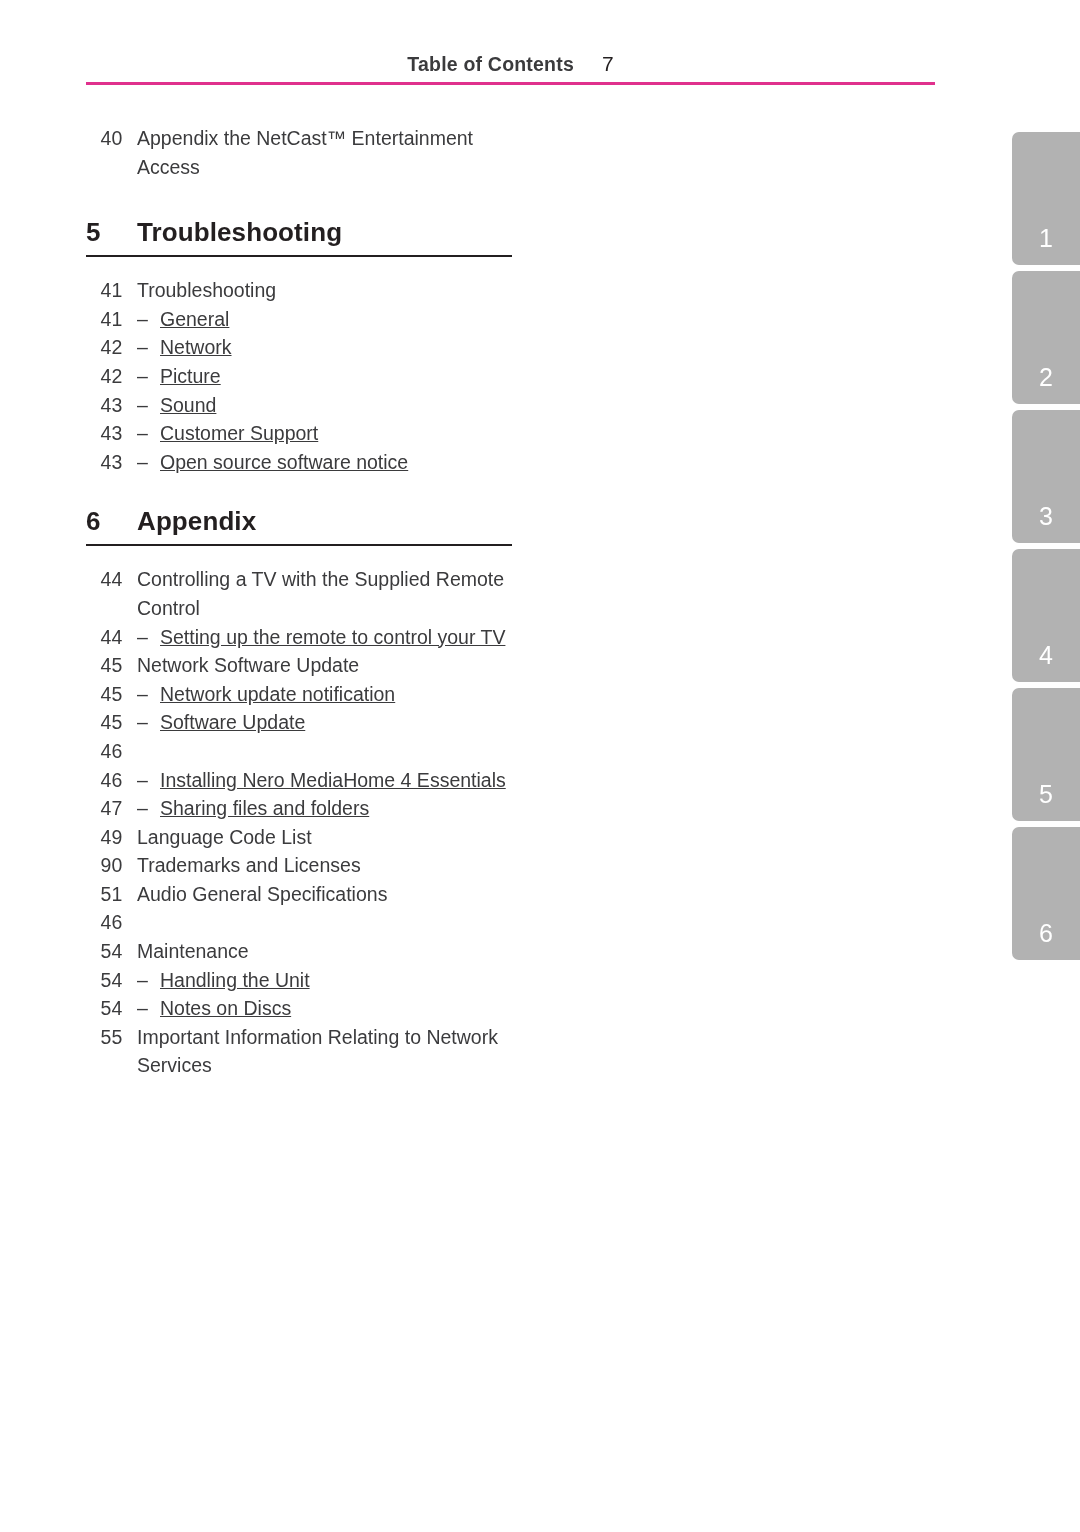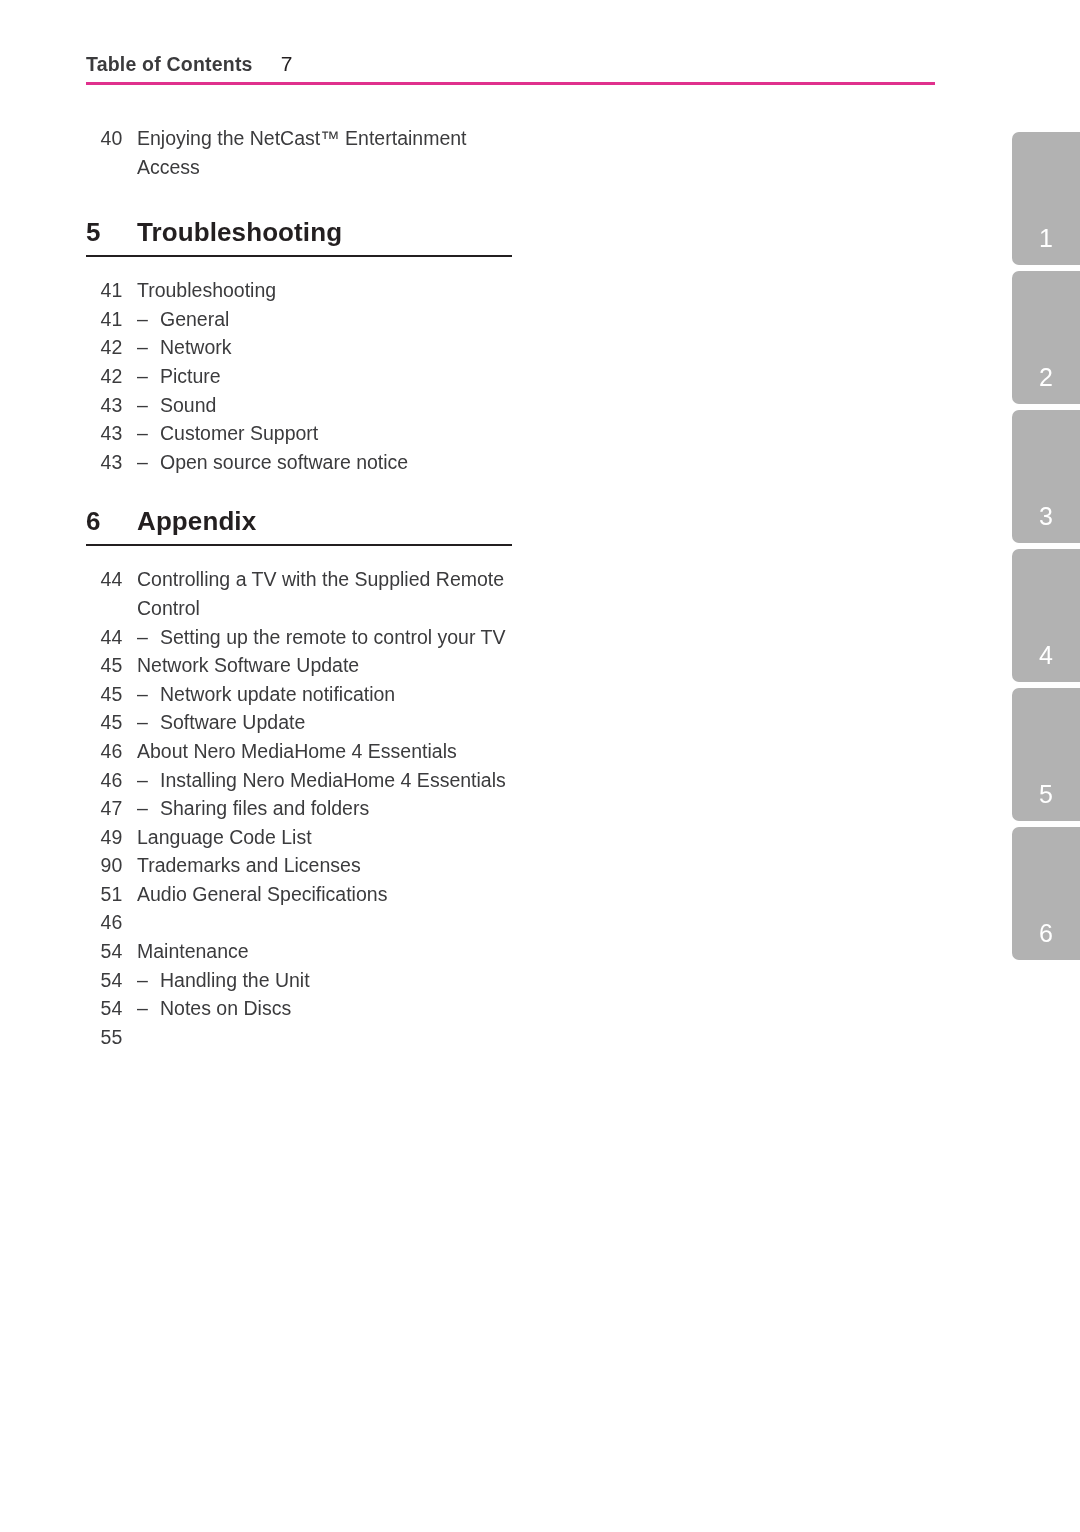--- a/index.html
+++ b/index.html
@@ -28,21 +28,21 @@
   .header {
     position: absolute;
     left: 86px;
     top: 52px;
     width: 849px;
     height: 34px;
   }
   .header-inner {
     display: flex;
     align-items: baseline;
-    justify-content: flex-start;
+    justify-content: center;
     height: 100%;
   }
   .header-title {
     font-size: 19.5px;
     font-weight: bold;
     color: #3b3b3d;
     letter-spacing: 0.2px;
     white-space: nowrap;
   }
   .header-page {
@@ -92,20 +92,21 @@
     display: flex;
     align-items: flex-start;
   }
   .toc-dash {
     flex: 0 0 23px;
     width: 23px;
     white-space: nowrap;
   }
   .toc-sub-label {
     flex: 1 1 auto;
+    text-decoration: underline;
   }
 
   
   .chapter {
     margin-top: 30px;
     margin-bottom: 10px;
   }
   .chapter.first { margin-top: 36px; }
   .chapter-row {
     display: flex;
@@ -171,21 +172,21 @@
       <span class="header-title">Table of Contents</span>
       <span class="header-page">7</span>
     </div>
   </div>
   <div class="header-rule"></div>
 
   <div class="column">
     <div id="toc-body">
         <div class="toc-entry">
           <span class="toc-page">40</span>
-          <span class="toc-text">Enjoying the NetCast™ Entertainment Access</span>
+          <span class="toc-text">Appendix the NetCast™ Entertainment Access</span>
         </div>
         <div class="chapter first">
           <div class="chapter-row">
             <span class="chapter-num">5</span>
             <span class="chapter-title">Troubleshooting</span>
           </div>
           <div class="chapter-rule"></div>
         </div>
         <div class="spacer-after-heading"></div>
         <div class="toc-entry">
@@ -266,21 +267,20 @@
         </div>
         <div class="toc-entry sub">
           <span class="toc-page">45</span>
           <span class="toc-text">
             <span class="toc-dash">–</span>
             <span class="toc-sub-label">Software Update</span>
           </span>
         </div>
         <div class="toc-entry">
           <span class="toc-page">46</span>
-          <span class="toc-text">About Nero MediaHome 4 Essentials</span>
         </div>
         <div class="toc-entry sub">
           <span class="toc-page">46</span>
           <span class="toc-text">
             <span class="toc-dash">–</span>
             <span class="toc-sub-label">Installing Nero MediaHome 4 Essentials</span>
           </span>
         </div>
         <div class="toc-entry sub">
           <span class="toc-page">47</span>
@@ -317,20 +317,21 @@
         </div>
         <div class="toc-entry sub">
           <span class="toc-page">54</span>
           <span class="toc-text">
             <span class="toc-dash">–</span>
             <span class="toc-sub-label">Notes on Discs</span>
           </span>
         </div>
         <div class="toc-entry">
           <span class="toc-page">55</span>
+          <span class="toc-text">Important Information Relating to Network Services</span>
         </div>
       </div>
   </div>
 
   <div class="tabs" id="side-tabs">
       <div class="tab">
         <span class="tab-num">1</span>
       </div>
       <div class="tab">
         <span class="tab-num">2</span>

